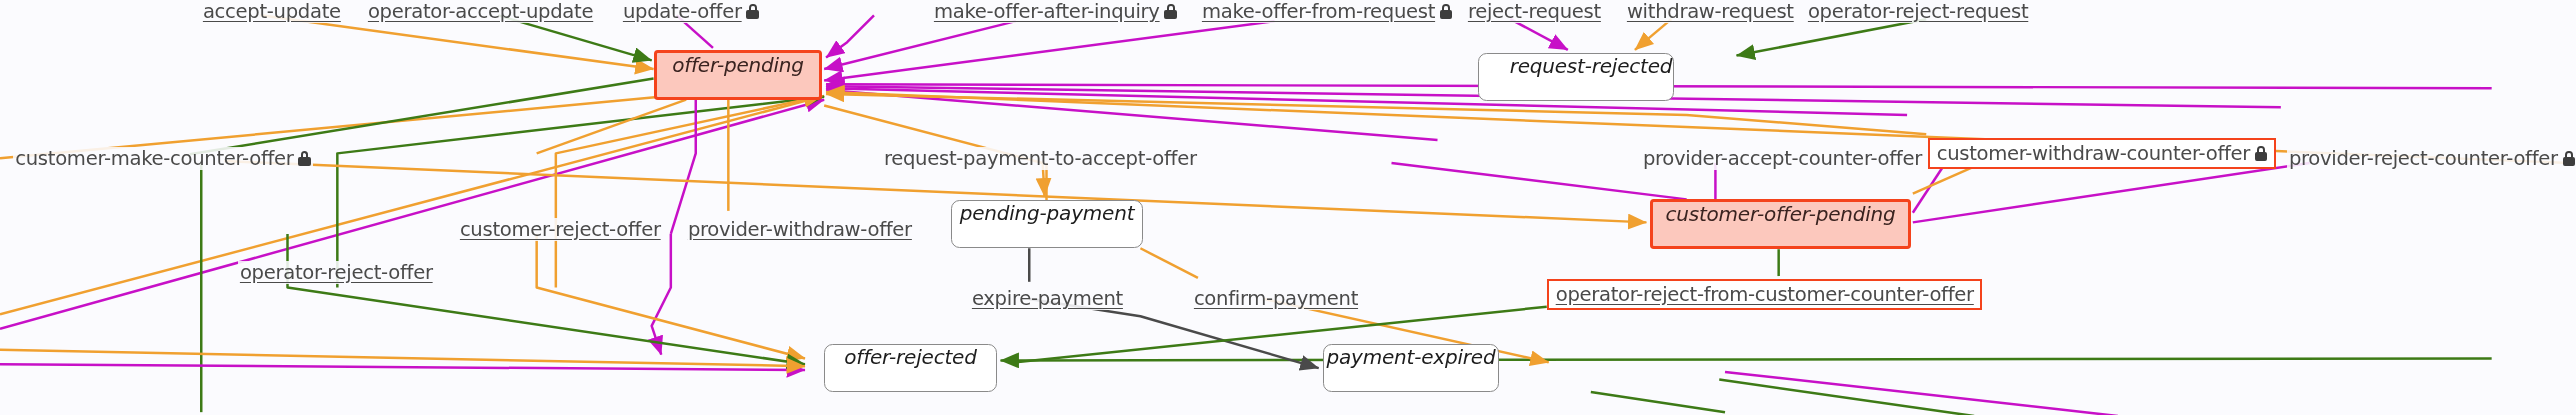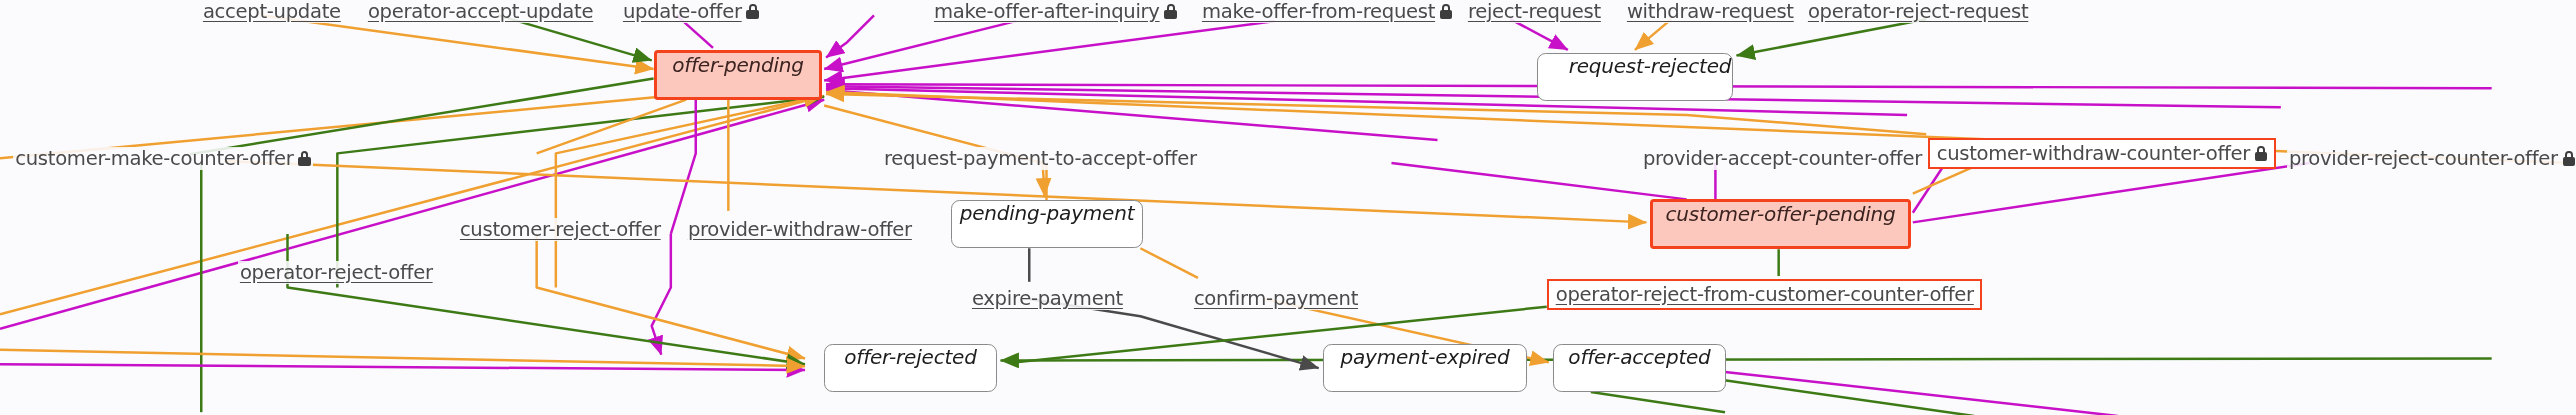--- a/index.html
+++ b/index.html
@@ -175,43 +175,40 @@
       <path d="M1800,388 L2210,434" stroke="#c710c7"></path>
       <path d="M1794,396 L2060,434" stroke="#3d7a16"></path>
       <path d="M1660,409 L1800,430" stroke="#3d7a16"></path>
     </g>
   </svg>
 
   <div class="node highlight" style="left:654px; top:50px; width:168px; height:50px;">
     <span>offer-pending</span>
   </div>
 
-  <div class="node" style="left:1537px; top:53px; width:196px; height:48px;padding-left:30px;">
+  <div class="node" style="left:1478px; top:53px; width:196px; height:48px;padding-left:30px;">
     <span>request-rejected</span>
   </div>
 
   <div class="node" style="left:951px; top:200px; width:192px; height:48px;">
     <span>pending-payment</span>
   </div>
 
   <div class="node highlight" style="left:1650px; top:199px; width:261px; height:50px;">
     <span>customer-offer-pending</span>
   </div>
 
   <div class="node" style="left:824px; top:344px; width:173px; height:48px;">
     <span>offer-rejected</span>
   </div>
 
-  <div class="node" style="left:1323px; top:344px; width:204px; height:48px;">
+  <div class="node" style="left:1323px; top:344px; width:176px; height:48px;">
     <span>payment-expired</span>
   </div>
 
-  <div class="node" style="left:1553px; top:344px; width:173px; height:48px;">
-    <span>offer-accepted</span>
-  </div>
 
   <div class="tlabel" style="left:201px; top:0px;">
     <span class="txt">accept-update</span>
   </div>
 
   <div class="tlabel" style="left:366px; top:0px;">
     <span class="txt">operator-accept-update</span>
   </div>
 
   <div class="tlabel" style="left:621px; top:0px;">

